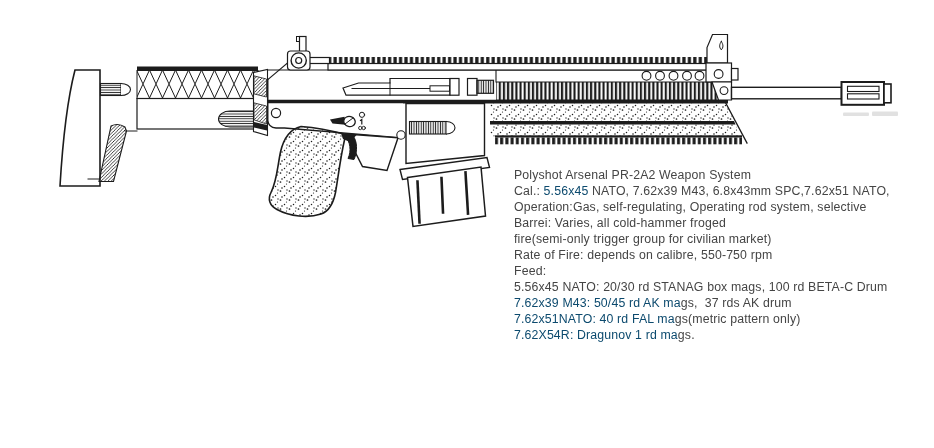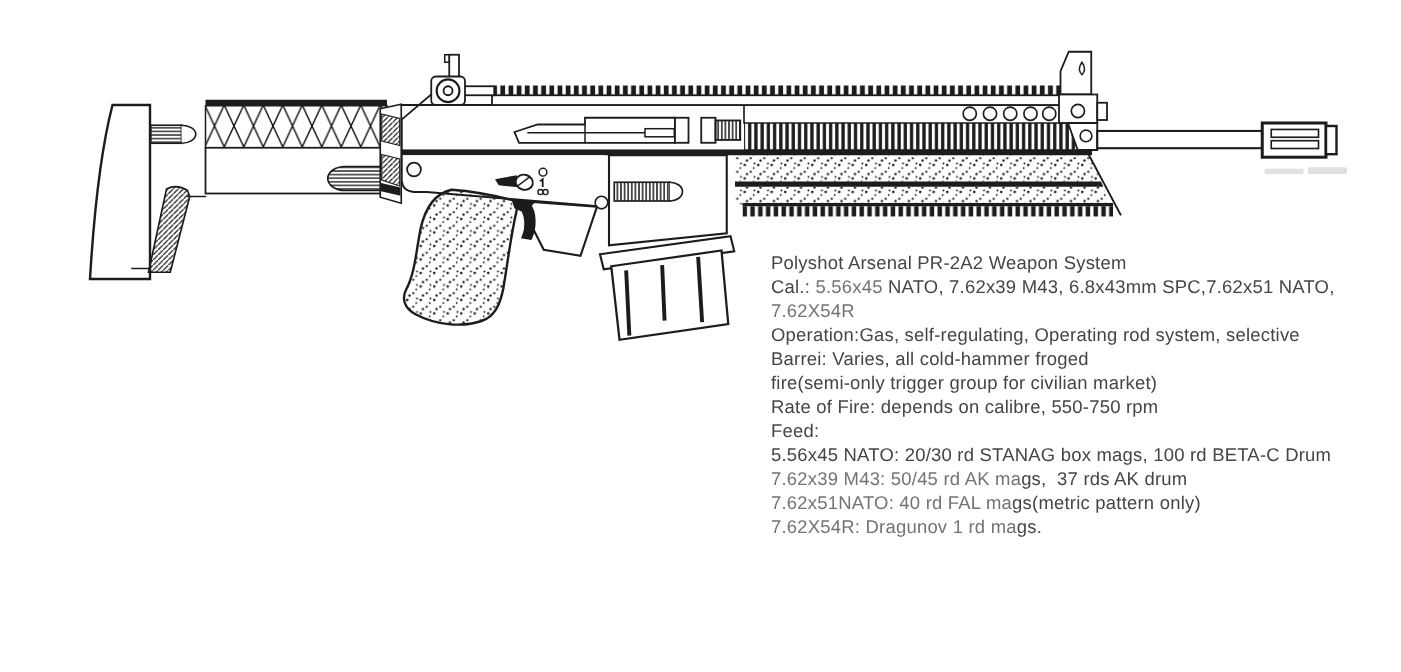--- a/index.html
+++ b/index.html
@@ -3,21 +3,21 @@
 <meta charset="utf-8">
 <style>
   html,body{margin:0;padding:0;background:#fff;}
   .stage{position:relative;width:934px;height:448px;background:#ffffff;overflow:hidden;
          font-family:"Liberation Sans",sans-serif;}
   .rifle-svg{position:absolute;left:0;top:0;}
   .specs{position:absolute;left:514px;top:167px;width:400px;
          font:12.3px/16px "Liberation Sans",sans-serif;color:#454545;letter-spacing:.15px;}
   .specs .line{height:16px;white-space:nowrap;}
   .specs span{white-space:pre;}
-  .muted{color:#737373;}
+  .muted{color:#0c4a6e;}
 </style>
 </head>
 <body>
 
 <div class="stage">
 
   <svg class="rifle-svg" width="934" height="448" viewBox="0 0 934 448" stroke-linecap="square" stroke-linejoin="miter">
     <defs>
       <pattern id="px" width="13" height="28" patternUnits="userSpaceOnUse">
         <path d="M0,0 L13,28 M13,0 L0,28" stroke="#1c1c1c" stroke-width="1" fill="none"></path>
@@ -183,21 +183,20 @@
         <polygon points="254.5,76 266.5,79 266.5,97 254.5,94" fill="url(#dh)" stroke="#1c1c1c" stroke-width="0.8"></polygon>
         <polygon points="254.5,103 266.5,106 266.5,124 254.5,120" fill="url(#dh)" stroke="#1c1c1c" stroke-width="0.8"></polygon>
         <polygon points="254,122 267,125 267,130.5 254,127.5" fill="#1c1c1c"></polygon>
       </g>
     </g>
   </svg>
 
   <div class="specs">
     <div class="line"><span>Polyshot Arsenal PR-2A2 Weapon System</span></div>
     <div class="line"><span>Cal.: </span><span class="muted">5.56x45</span><span> NATO, 7.62x39 M43, 6.8x43mm SPC,7.62x51 NATO,</span></div>
-    <div class="line"><span class="muted">7.62X54R</span></div>
     <div class="line"><span>Operation:Gas, self-regulating, Operating rod system, selective</span></div>
     <div class="line"><span>Barrei: Varies, all cold-hammer froged</span></div>
     <div class="line"><span>fire(semi-only trigger group for civilian market)</span></div>
     <div class="line"><span>Rate of Fire: depends on calibre, 550-750 rpm</span></div>
     <div class="line"><span>Feed:</span></div>
     <div class="line"><span>5.56x45 NATO: 20/30 rd STANAG box mags, 100 rd BETA-C Drum</span></div>
     <div class="line"><span class="muted">7.62x39 M43: 50/45 rd AK ma</span><span>gs,  37 rds AK drum</span></div>
     <div class="line"><span class="muted">7.62x51NATO: 40 rd FAL ma</span><span>gs(metric pattern only)</span></div>
     <div class="line"><span class="muted">7.62X54R: Dragunov 1 rd ma</span><span>gs.</span></div>
   </div>

